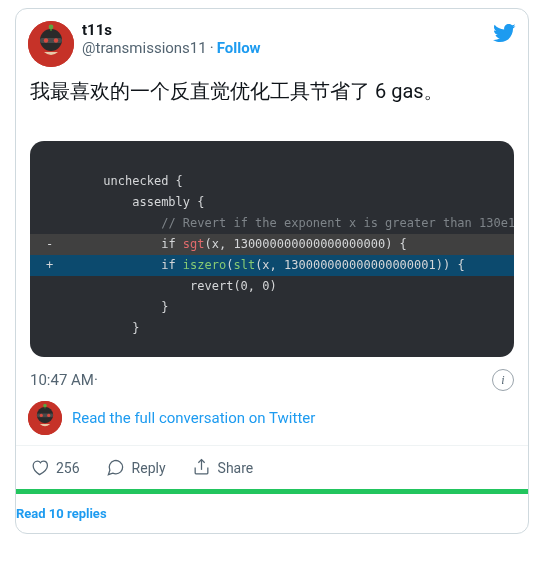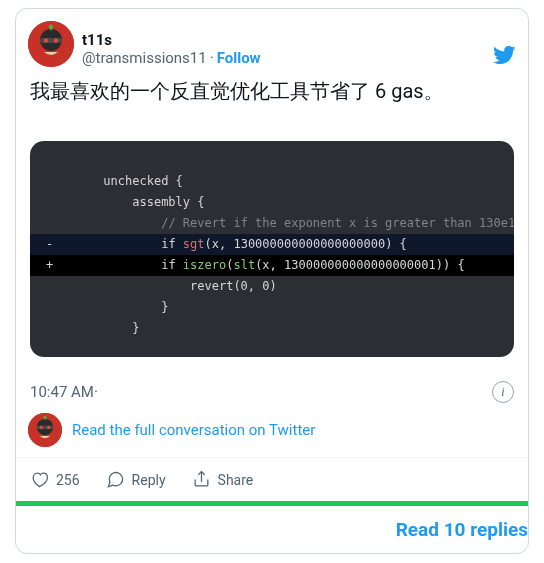--- a/index.html
+++ b/index.html
@@ -12,21 +12,21 @@
   .card {
     border: 1px solid #cfd9de;
     border-radius: 12px;
     width: 512px;
     margin: 8px auto;
     overflow: hidden;
     background: #fff;
   }
   .header {
     display: flex;
-    align-items: flex-end;
+    align-items: flex-start;
     padding: 12px 12px 0 12px;
   }
   .avatar {
     width: 46px;
     height: 46px;
     border-radius: 50%;
     background: #c8332c;
     position: relative;
     flex-shrink: 0;
   }
@@ -53,33 +53,33 @@
     width: 24px;
     height: 24px;
   }
   .body-text {
     padding: 10px 14px 0 14px;
     font-size: 20px;
     line-height: 1.4;
     color: #0f1419;
   }
   .code-block {
-    margin: 36px 14px 12px 14px;
+    margin: 36px 14px 0 14px;
     background: #2b2e33;
     border-radius: 14px;
     padding: 30px 0 18px 0;
     font-family: "SFMono-Regular", Consolas, Menlo, monospace;
     font-size: 12px;
     color: #d5d7d9;
     line-height: 1.75;
     overflow: hidden;
   }
   .code-line { white-space: pre; padding: 0 16px; }
-  .code-line.diff-del { background: #0f172a; }
-  .code-line.diff-add { background: #000000; }
+  .code-line.diff-del { background: #404040; }
+  .code-line.diff-add { background: #0c4a6e; }
   .diff-mark {
     display: inline-block;
     width: 14px;
     color: #d5d7d9;
   }
   .c-comment { color: #7e8489; }
   .c-red { color: #e06a6c; }
   .c-green { color: #86c973; }
   .c-text { color: #d5d7d9; }
   .meta-row {
@@ -129,25 +129,25 @@
     font-size: 14px;
   }
   .action {
     display: flex;
     align-items: center;
     gap: 7px;
     padding-top: 8px;
   }
   .action svg { width: 19px; height: 19px; stroke: #536471; }
   .footer-link {
-    text-align: right;
+    text-align: left;
     padding: 12px 0;
     color: #1d9bf0;
     font-weight: 700;
-    font-size: 19px;
+    font-size: 13px;
   }
 </style>
 </head>
 <body>
 
 <div class="card">
 
   <div class="header">
     <div class="avatar">
       <svg viewBox="0 0 46 46">

